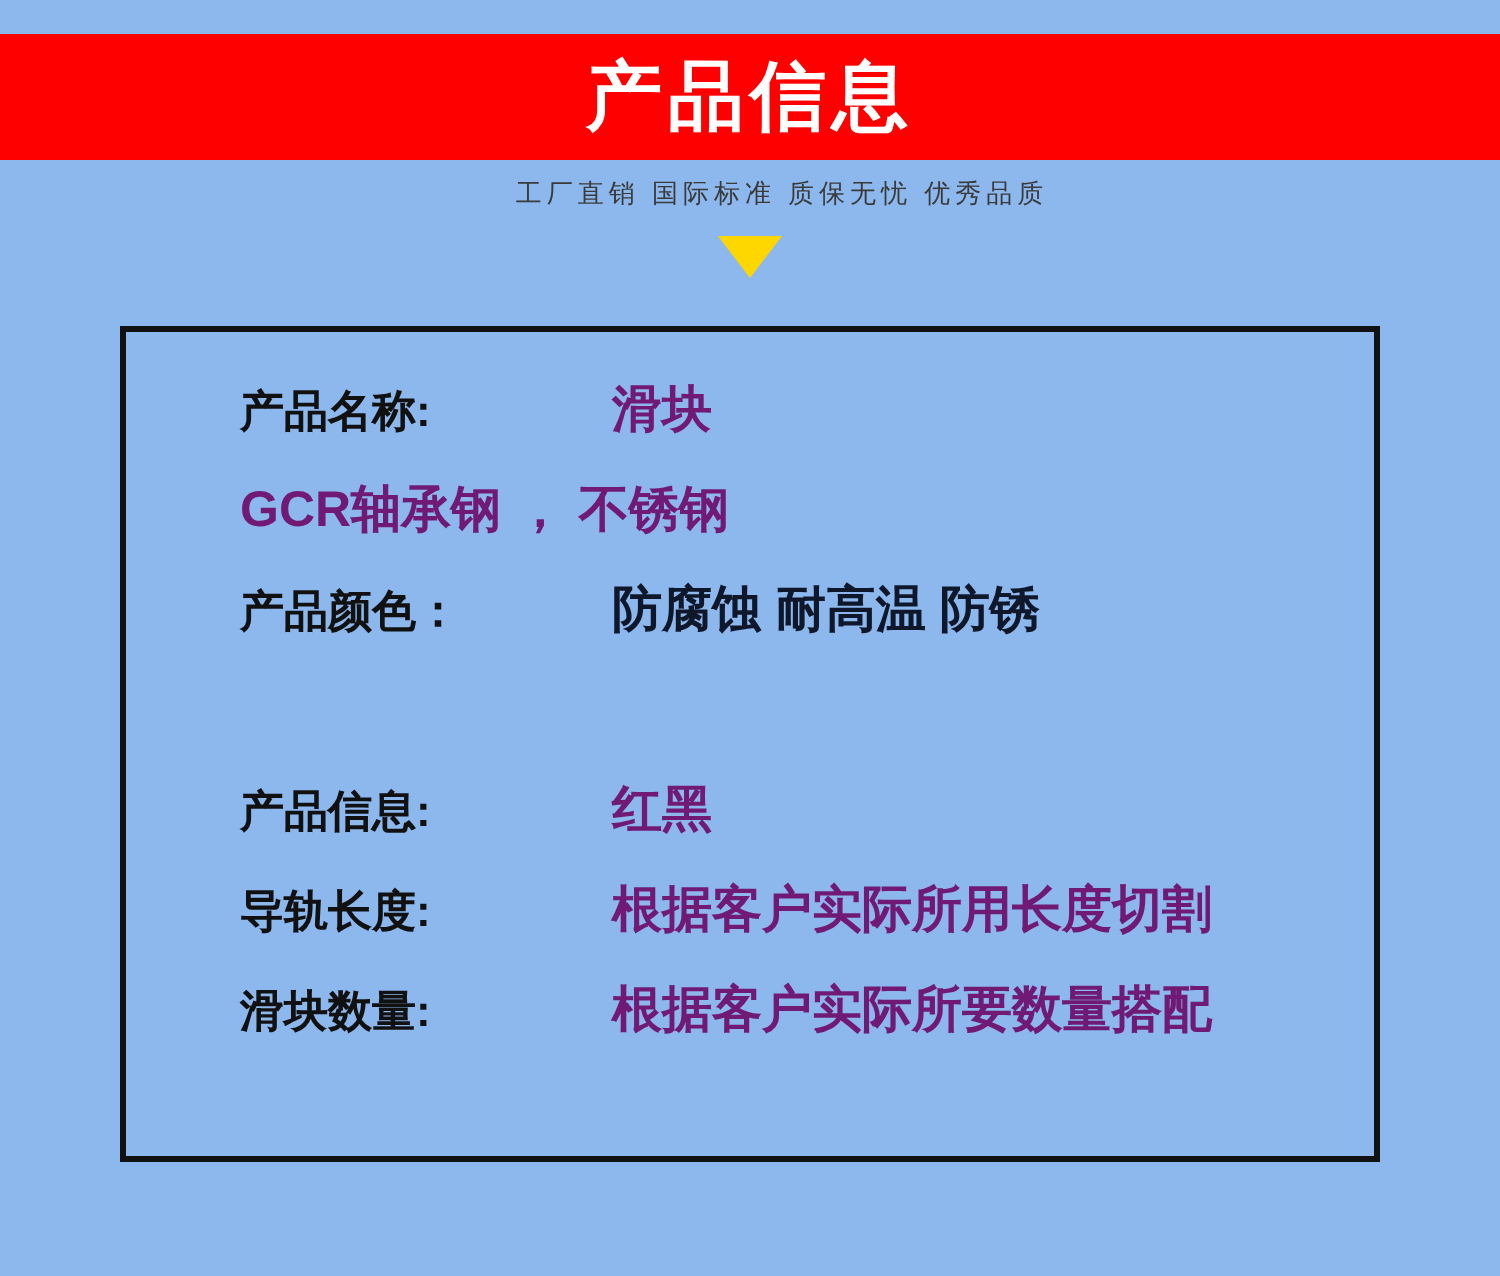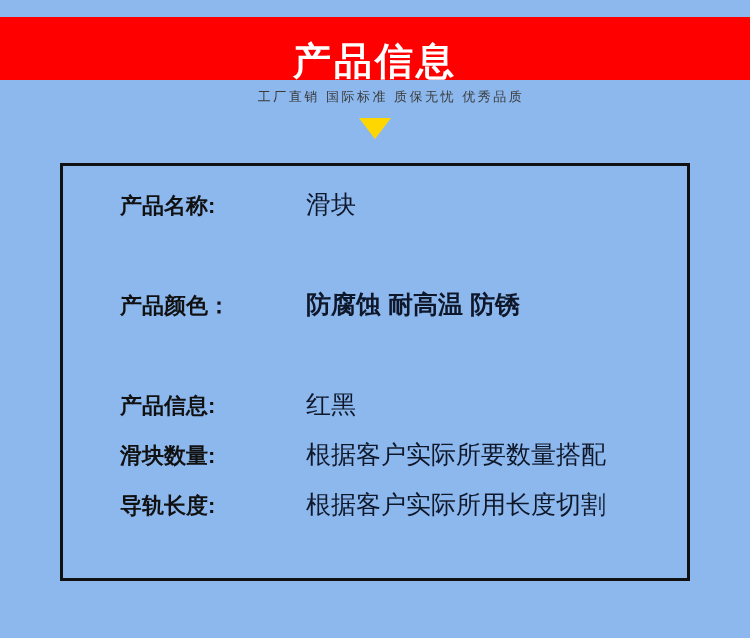--- a/index.html
+++ b/index.html
@@ -26,21 +26,21 @@
 
   
   .header-band {
     position: absolute;
     left: 0;
     top: 17px;
     width: 750px;
     height: 63px;
     background: #ff0000;
     display: flex;
-    align-items: flex-end;
+    align-items: center;
     justify-content: center;
   }
   .header-title {
     color: #ffffff;
     font-size: 38px;
     font-weight: bold;
     letter-spacing: 3px;
     line-height: 1;
     white-space: nowrap;
   }
@@ -108,22 +108,22 @@
     letter-spacing: 0px;
   }
   .row-label.spaced {
     font-weight: bold;
     letter-spacing: 0px;
   }
 
   .row-value {
     flex: 1 1 auto;
     font-size: 25px;
-    font-weight: normal;
-    color: #0f172a;
+    font-weight: bold;
+    color: #701a75;
   }
   .row-value.accent {
     color: #0f172a;
     font-weight: bold;
   }
 </style>
 </head>
 <body>
 
 <div id="page">
@@ -140,41 +140,42 @@
 
   <div class="info-box">
     <div class="rows">
 
       <div class="row">
         <div class="row-label">产品名称:</div>
         <div class="row-value">滑块</div>
       </div>
 
       <div class="row">
+        <div class="row-value">GCR轴承钢 ， 不锈钢</div>
       </div>
 
       <div class="row">
         <div class="row-label">产品颜色：</div>
         <div class="row-value accent">防腐蚀 耐高温 防锈</div>
       </div>
 
       <div class="row">
       </div>
 
       <div class="row">
         <div class="row-label">产品信息:</div>
         <div class="row-value">红黑</div>
       </div>
 
       <div class="row">
-        <div class="row-label">滑块数量:</div>
-        <div class="row-value">根据客户实际所要数量搭配</div>
+        <div class="row-label">导轨长度:</div>
+        <div class="row-value">根据客户实际所用长度切割</div>
       </div>
 
       <div class="row">
-        <div class="row-label">导轨长度:</div>
-        <div class="row-value">根据客户实际所用长度切割</div>
+        <div class="row-label">滑块数量:</div>
+        <div class="row-value">根据客户实际所要数量搭配</div>
       </div>
 
     </div>
   </div>
 
 </div>
 
 </body></html>

